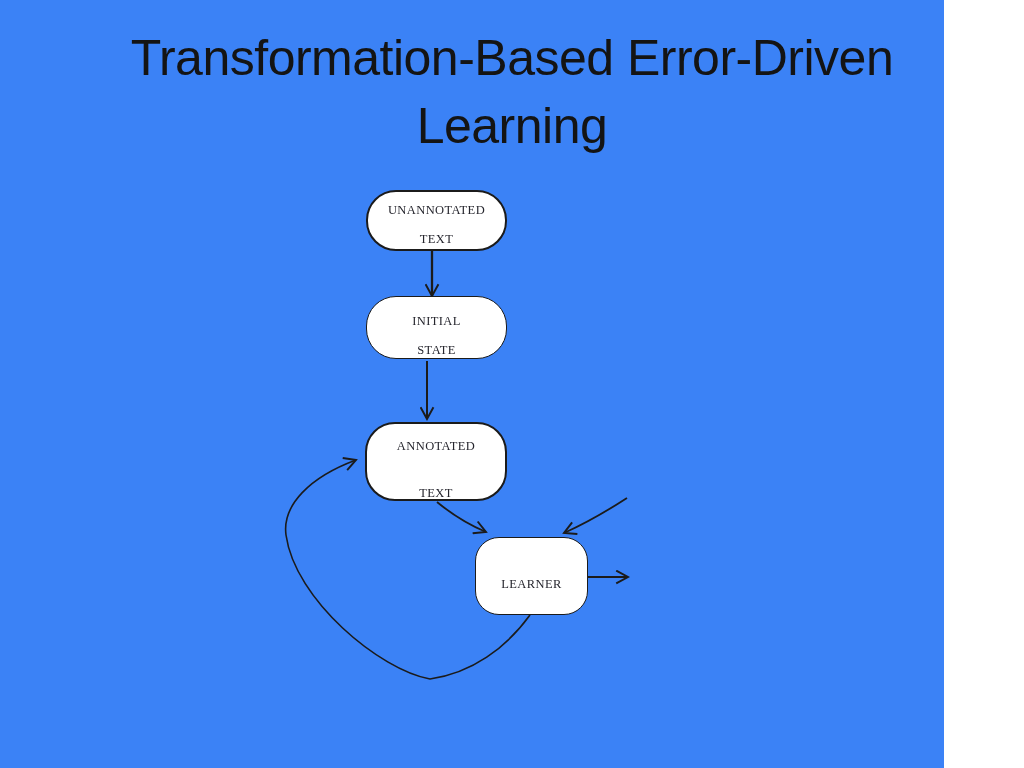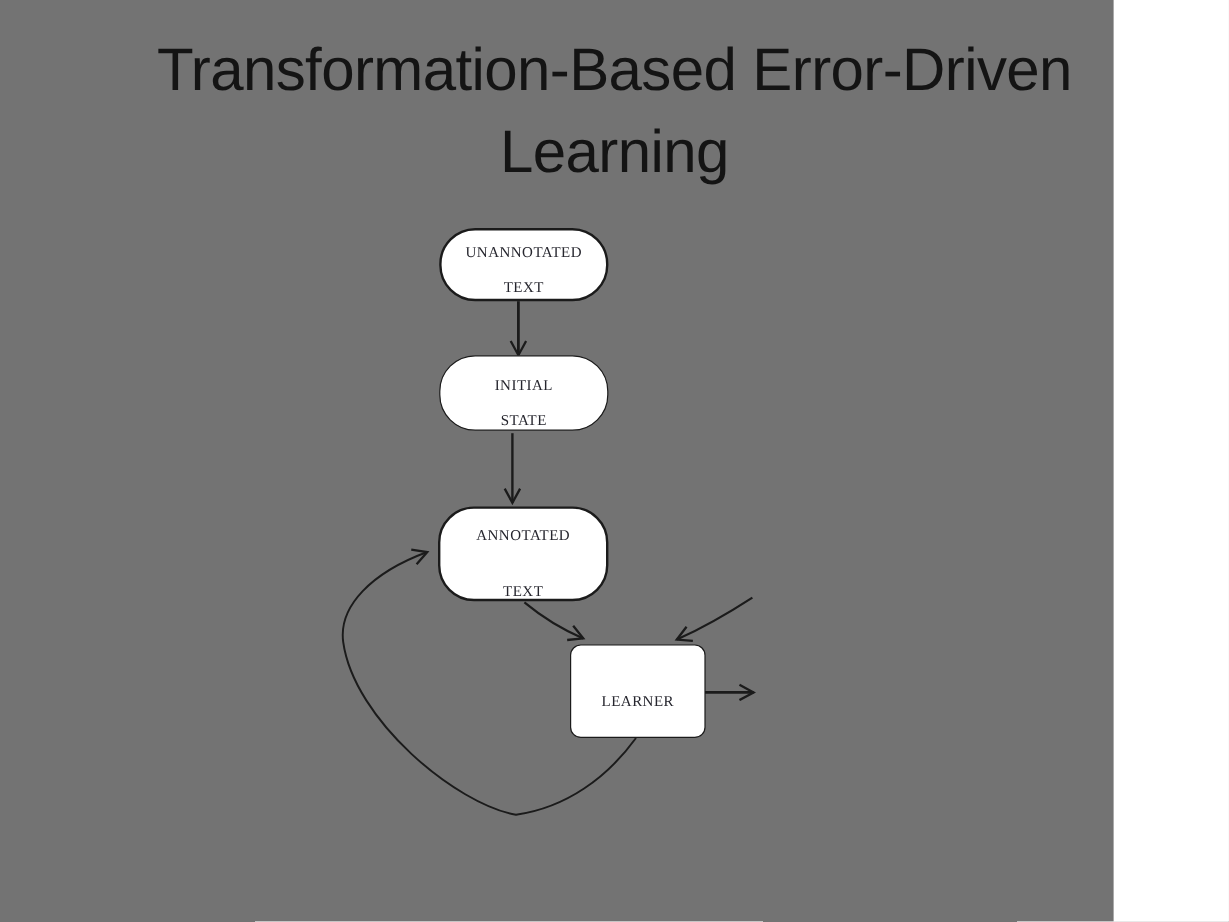--- a/index.html
+++ b/index.html
@@ -1,21 +1,22 @@
 <!DOCTYPE html>
 <html><head>
 <meta charset="utf-8">
 <style>
   html,body{margin:0;padding:0;background:#fff;}
   #slide{
     position:relative;
     width:928px;height:768px;
-    background:#737373;
+    background:#3b82f6;
     overflow:hidden;
     font-family:"Liberation Sans", sans-serif;
+    padding-left:16px;
   }
   
   #title{
     position:absolute;
     top:24px;left:0;width:1024px;
     text-align:center;
     font-size:50px;
     line-height:68px;
     letter-spacing:-0.5px;
     color:#141414;
@@ -49,21 +50,21 @@
     border-width:1.5px;
     border-radius:9px;
   }
   .node .line{line-height:15px;}
   
   .node.twoline{gap:14px;border-radius:30px;}
   #node-unannotated{left:366px;top:190px;width:141px;height:61px;padding-top:8px;}
   #node-initial    {left:366px;top:296px;width:141px;height:63px;padding-top:16px;}
   #node-annotated  {left:365px;top:422px;width:142px;height:79px;padding-top:17px;gap:32px;}
   #node-truth      {left:553px;top:422px;width:142px;height:75px;padding-top:16px;}
-  #node-learner    {left:475px;top:537px;width:113px;height:78px;padding-top:17px;}
+  #node-learner    {left:475px;top:537px;width:113px;height:78px;padding-top:17px;border-radius:24px;}
   #node-rules      {left:632px;top:536px;width:95px;height:79px;padding-top:20px;}
 </style>
 </head>
 <body>
 
 <div id="slide">
 
   <div id="title">
     <div>Transformation-Based Error-Driven</div>
     <div>Learning</div>

